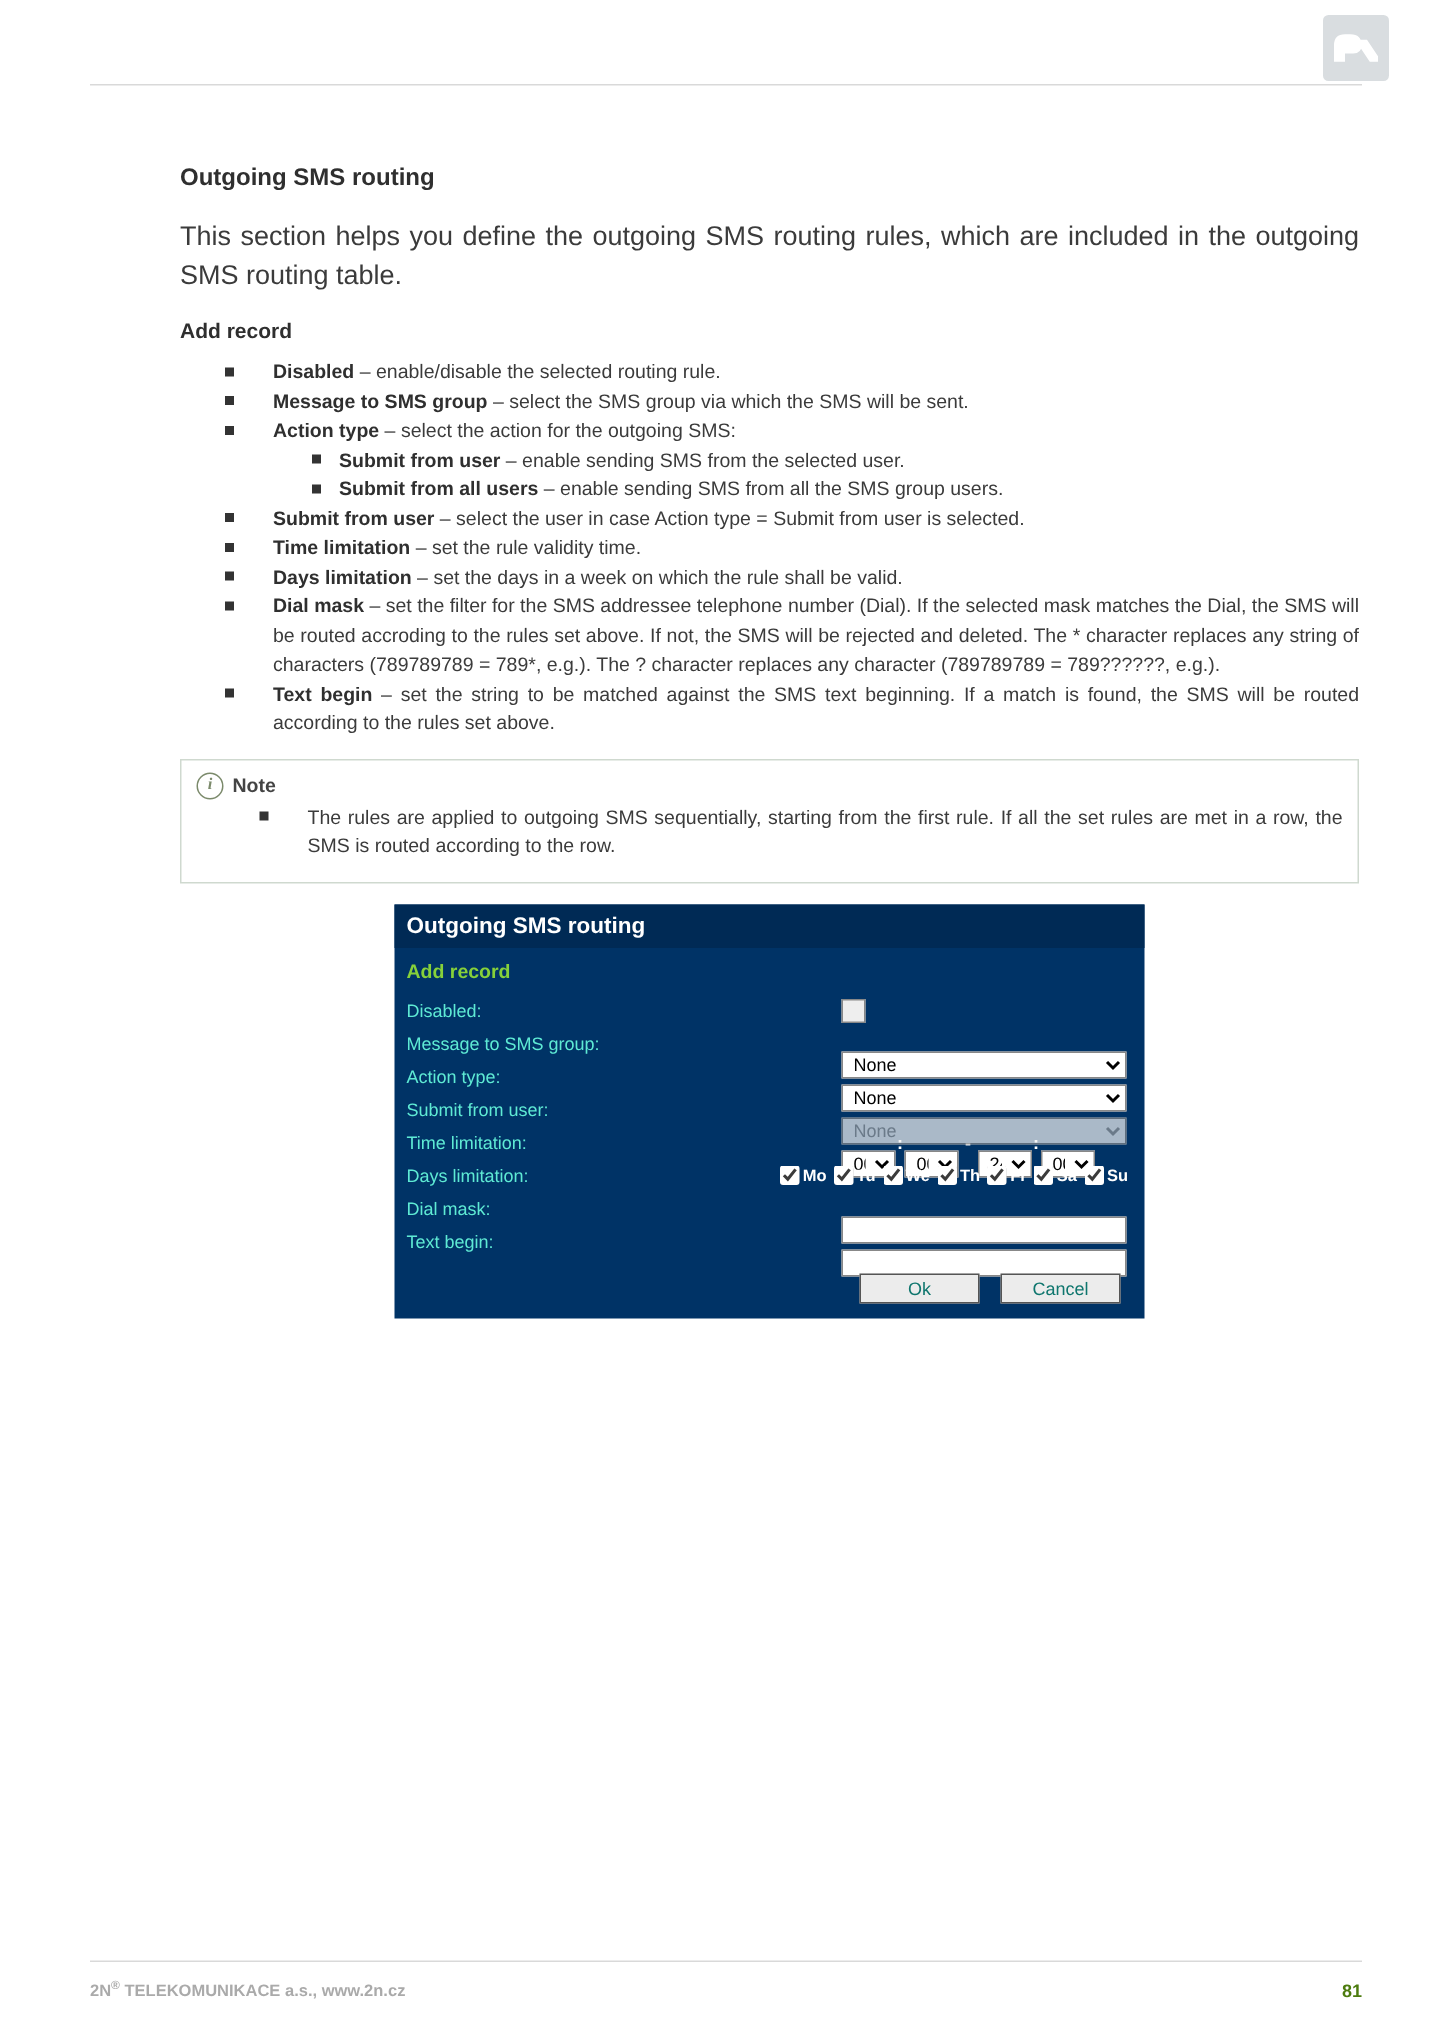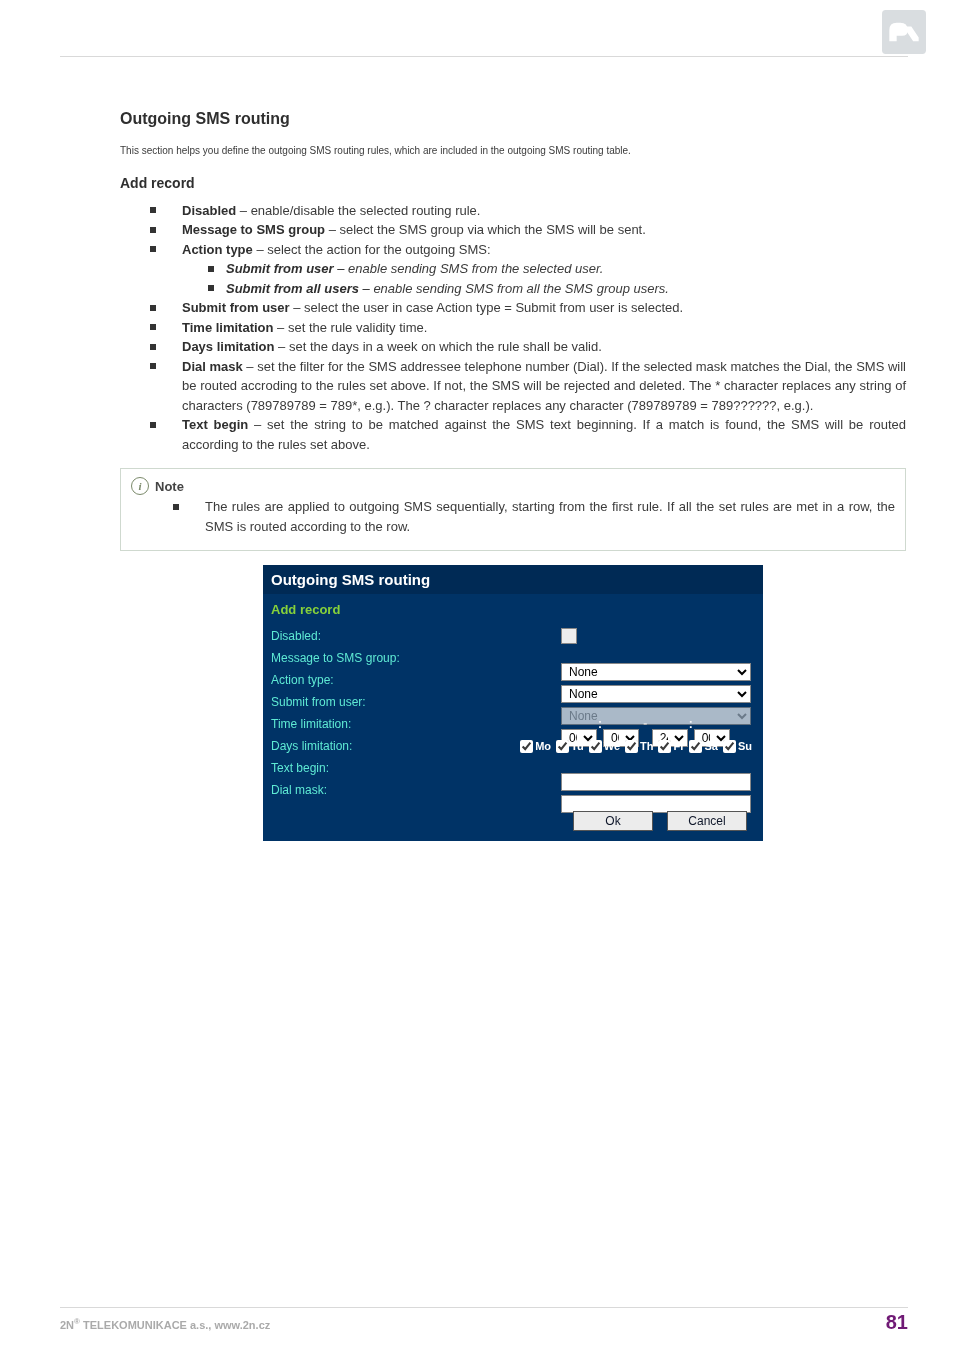--- a/index.html
+++ b/index.html
@@ -38,21 +38,21 @@
     left: 120px;
     right: 48px;
   }
   .h1 {
     font-size: 16px;
     font-weight: bold;
     color: #2f2f2f;
     margin: 0 0 16px 0;
   }
   .para {
-    font-size: 10px;
+    font-size: 18px;
     line-height: 1.45;
     margin: 0 0 16px 0;
     text-align: justify;
   }
   .h2 {
     font-size: 14px;
     font-weight: bold;
     color: #2f2f2f;
     margin: 10px 0 10px 0;
   }
@@ -79,21 +79,20 @@
     background: #333;
   }
   ul.sub {
     list-style: none;
     margin: 0;
     padding: 0 0 0 44px;
   }
   ul.sub > li {
     position: relative;
     text-align: justify;
-    font-style: italic;
   }
   ul.sub > li::before {
     content: "";
     position: absolute;
     left: -18px;
     top: 0.5em;
     width: 6px;
     height: 6px;
     background: #333;
   }
@@ -218,21 +217,21 @@
     display: flex;
     justify-content: flex-end;
     gap: 14px;
     padding: 10px 8px 0 0;
   }
   .btn {
     width: 80px;
     height: 20px;
     background: #ececec;
     border: 1px solid #555;
-    color: #0f172a;
+    color: #0f766e;
     font-family: inherit;
     font-size: 12px;
     cursor: pointer;
   }
 
   
   .hr-bot {
     position: absolute;
     bottom: 42px;
     left: 60px;
@@ -246,22 +245,22 @@
     left: 60px;
     right: 46px;
     display: flex;
     justify-content: space-between;
     align-items: baseline;
     font-size: 11px;
     color: #aaa;
     font-weight: bold;
   }
   .footer .pn {
-    font-size: 20px;
-    color: #701a75;
+    font-size: 12px;
+    color: #4d7c0f;
   }
   .footer sup { font-size: 8px; }
   b { font-weight: bold; color: #2f2f2f; }
 </style>
 </head>
 <body>
 
 <div class="page">
   <div class="logo">
     <svg viewBox="0 0 48 48">
@@ -360,27 +359,27 @@
                 <input type="checkbox" checked="" style="">
                   <span>Fr</span>
                 <input type="checkbox" checked="" style="">
                   <span>Sa</span>
                 <input type="checkbox" checked="" style="">
                   <span>Su</span>
               </div>
             </div>
           </div>
           <div class="row">
+            <div class="label">Dial mask:</div>
+            <div class="ctrl">
+                <input class="txt full" type="text" style="">
+              </div>
+          </div>
+          <div class="row">
             <div class="label">Text begin:</div>
-            <div class="ctrl">
-                <input class="txt full" type="text" style="">
-              </div>
-          </div>
-          <div class="row">
-            <div class="label">Dial mask:</div>
             <div class="ctrl">
                 <input class="txt full" type="text" style="">
               </div>
           </div>
           <div class="btnrow">
             <button class="btn">Ok</button>
             <button class="btn">Cancel</button>
           </div>
         </div>
       </div>

